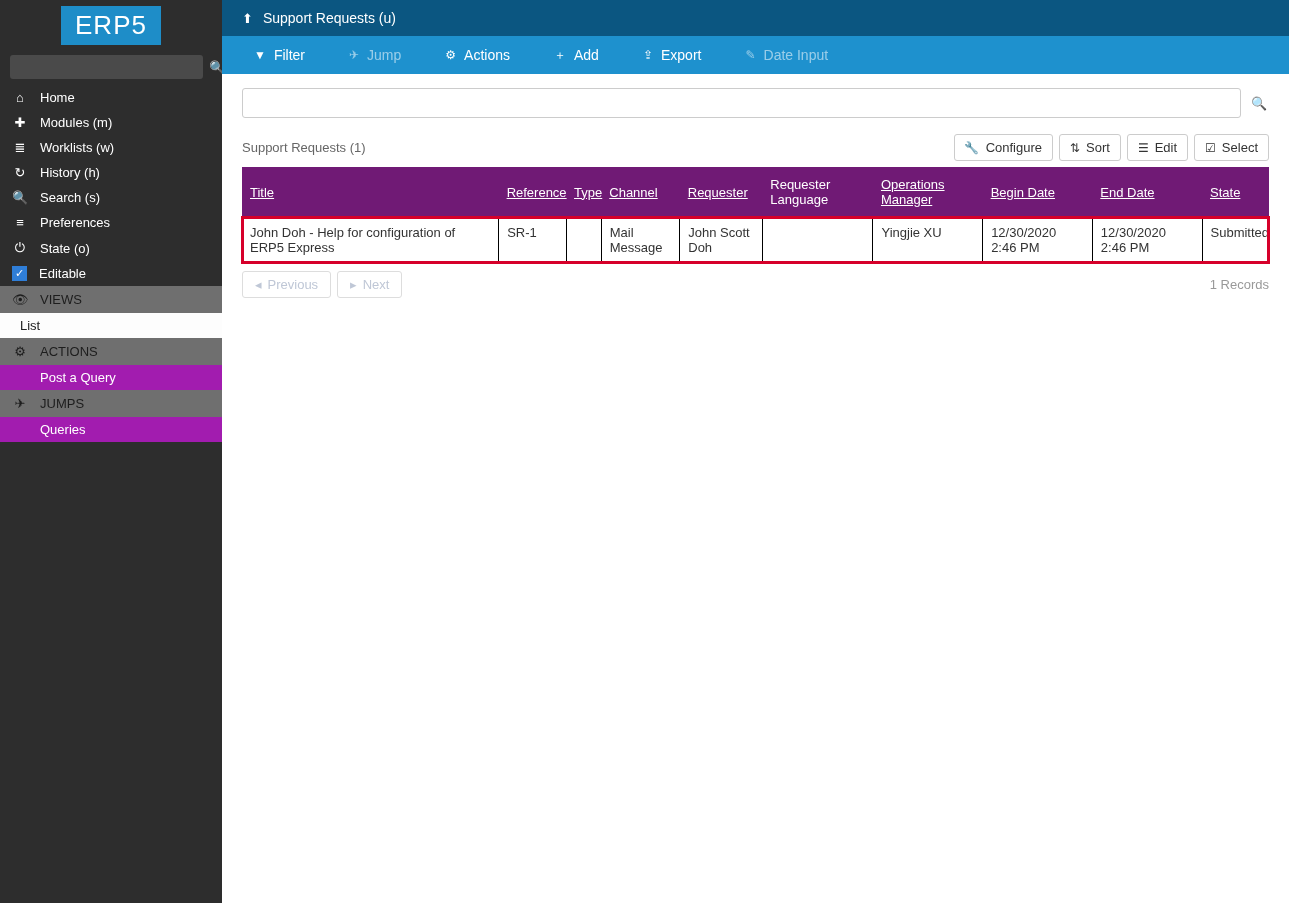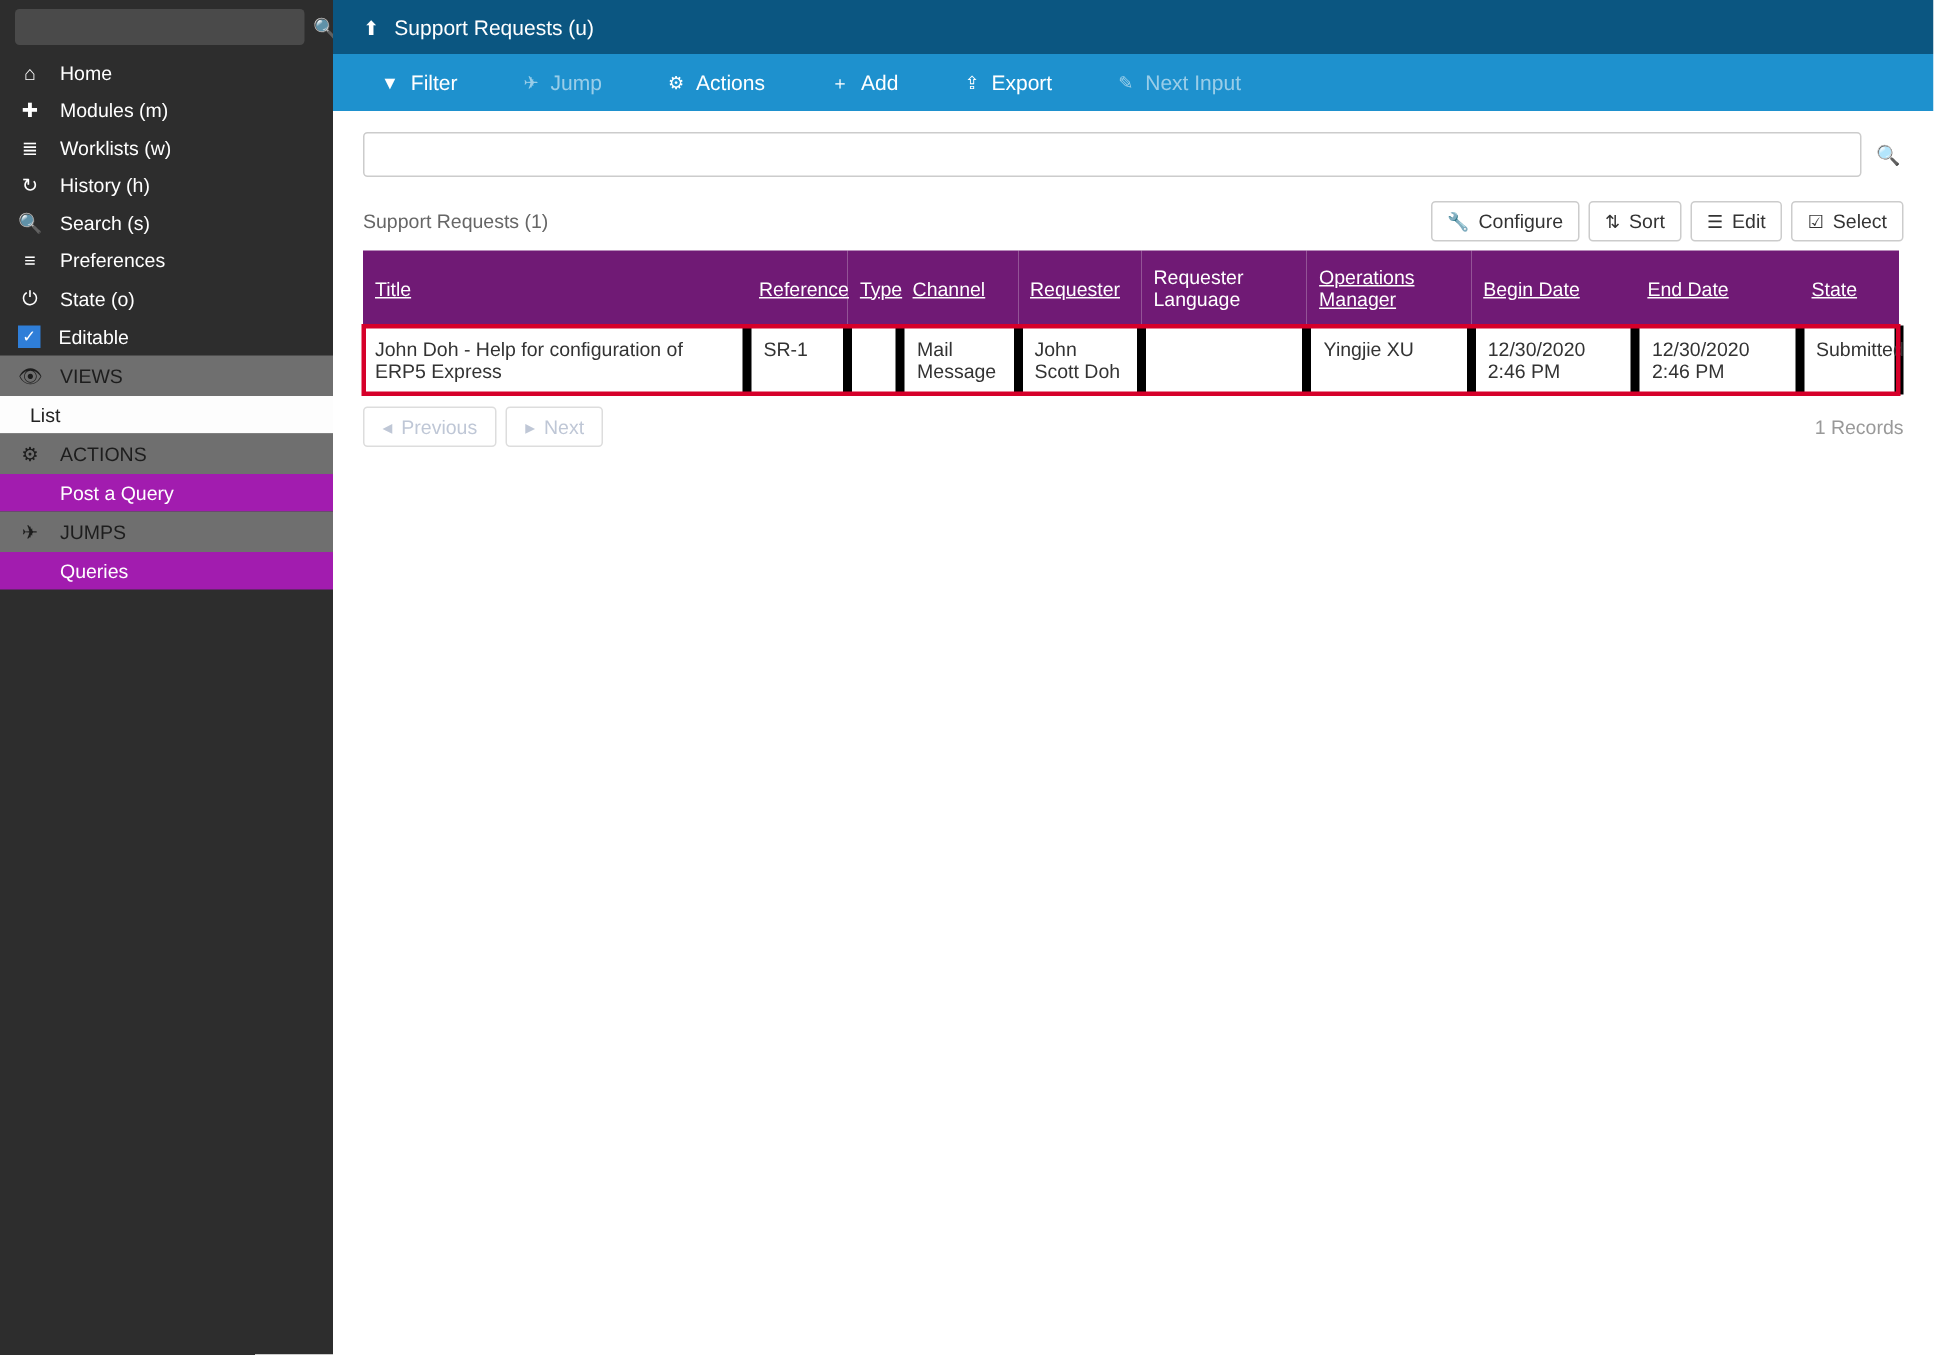--- a/index.html
+++ b/index.html
@@ -41,34 +41,37 @@
 
 .listing-head { display: flex; justify-content: space-between; align-items: center; margin-bottom: 6px; }
 .listing-title { color: #666; font-size: 13px; }
 .listing-buttons { display: flex; gap: 6px; }
 .btn { border: 1px solid #ccc; background: #fff; border-radius: 3px; padding: 5px 10px; font-size: 13px; color: #333; display: inline-flex; align-items: center; gap: 6px; cursor: pointer; }
 .btn .bicon { font-size: 12px; }
 
 table.data { width: 100%; border-collapse: collapse; table-layout: fixed; }
 table.data thead th { background: #701a75; color: #fff; font-weight: normal; text-align: left; padding: 10px 8px; font-size: 13px; border: none; }
 table.data thead th a { text-decoration: underline; color: #fff; }
-table.data tbody td { padding: 8px 8px; color: #333; font-size: 13px; border-right: 6px solid #000000; vertical-align: top; }
+table.data tbody td { padding: 8px 8px; color: #333; font-size: 13px; border-right: 1px solid #000000; vertical-align: top; }
 table.data tbody tr.hl { outline: 3px solid #d6002a; outline-offset: -2px; }
 
 .pager { display: flex; justify-content: space-between; align-items: center; margin-top: 8px; }
 .pager-buttons { display: flex; gap: 6px; }
 .pbtn { border: 1px solid #ddd; background: #fff; border-radius: 3px; padding: 5px 12px; font-size: 13px; color: #bfc7d6; display: inline-flex; align-items: center; gap: 6px; cursor: default; }
 .records { color: #999; font-size: 13px; }
 </style>
 </head>
 <body>
 
 <div class="app">
 
   <aside class="sidebar">
+    <div class="logo-box">
+      <div class="logo">ERP5</div>
+    </div>
     <div class="sidebar-search">
       <input type="text" style="">
       <span class="search-icon">🔍</span>
     </div>
 
     <div class="nav-item">
         <span class="nav-icon">⌂</span>
         <span>Home</span>
       </div>
     <div class="nav-item">
@@ -145,21 +148,21 @@
       <div class="tool-item">
           <span class="tool-icon">＋</span>
           <span>Add</span>
         </div>
       <div class="tool-item">
           <span class="tool-icon">⇪</span>
           <span>Export</span>
         </div>
       <div class="tool-item disabled">
           <span class="tool-icon">✎</span>
-          <span>Next Input</span>
+          <span>Date Input</span>
         </div>
     </div>
 
     <div class="content">
       <div class="searchrow">
         <input type="text" style="">
         <span class="mag">🔍</span>
       </div>
 
       <div class="listing-head">

